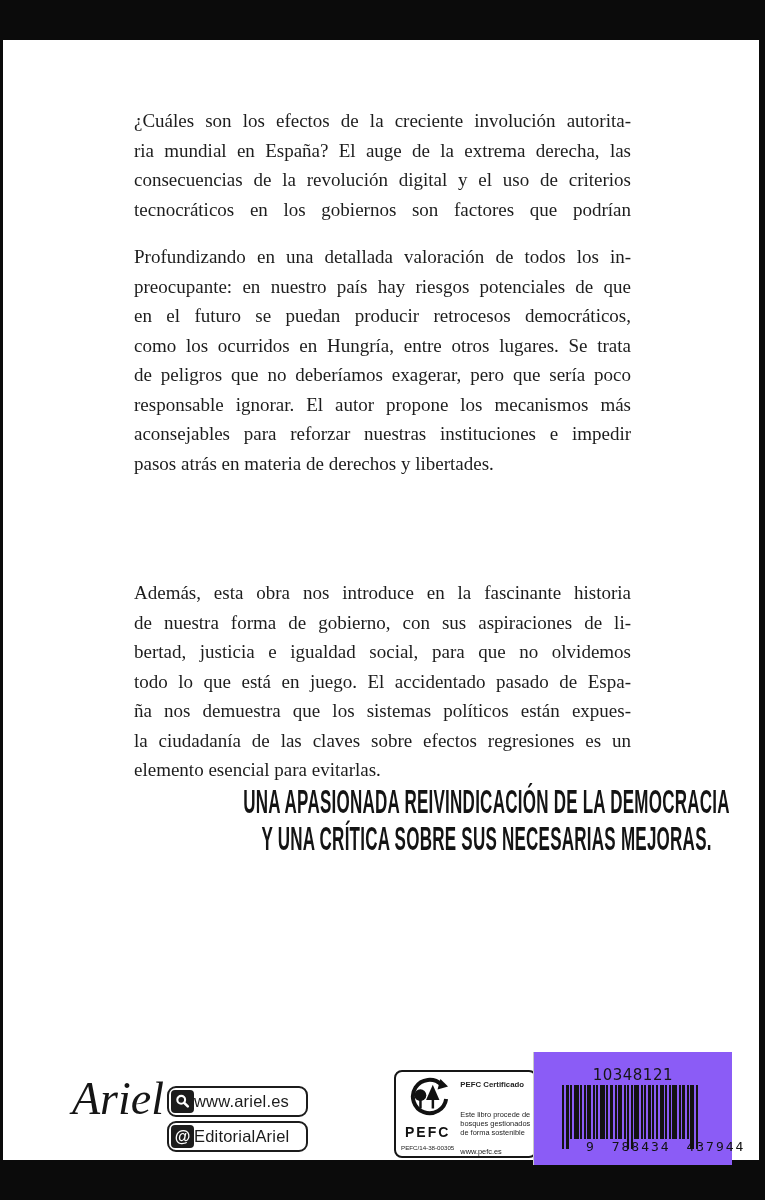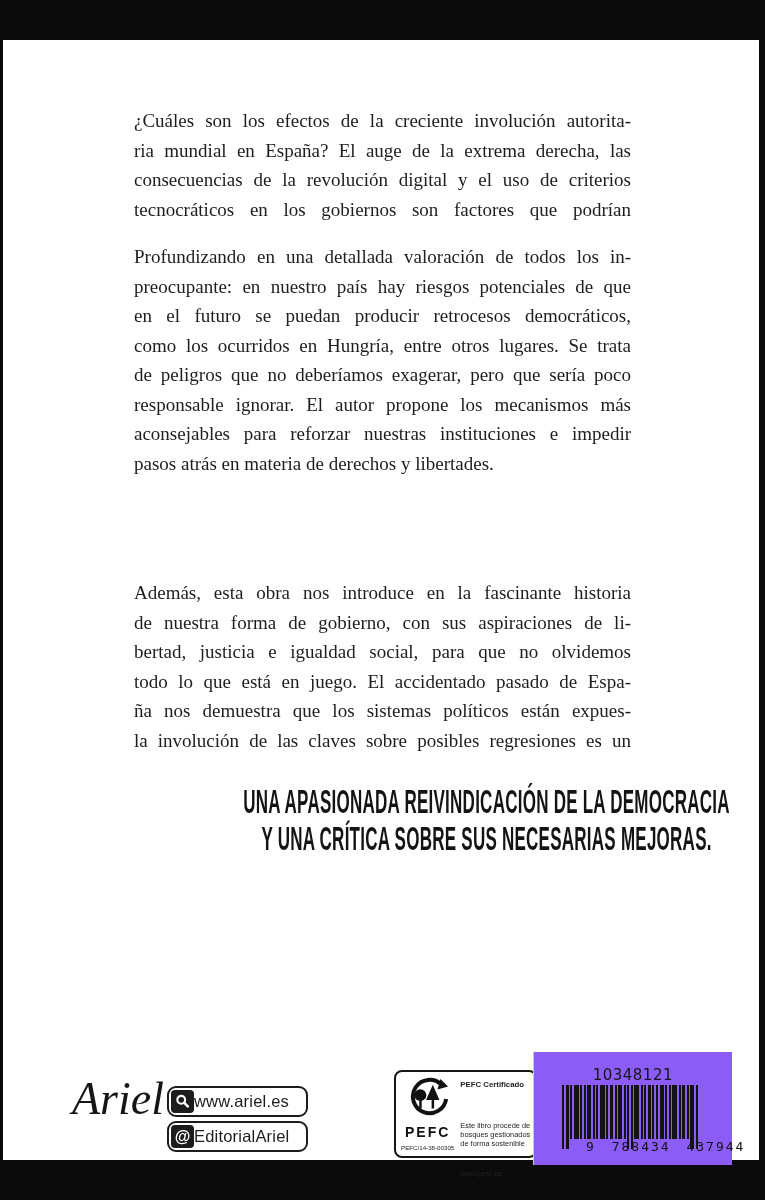--- a/index.html
+++ b/index.html
@@ -65,21 +65,21 @@
   }
   .pefc-left{width:62px;display:flex;flex-direction:column;align-items:center;}
   .pefc-word{
     font-family:"Liberation Sans", sans-serif;font-weight:bold;font-size:14px;
     letter-spacing:2px;color:#111;margin-top:1px;
   }
   .pefc-code{font-family:"Liberation Sans", sans-serif;font-size:6.2px;color:#222;margin-top:3.5px;white-space:nowrap;}
   .pefc-right{
     flex:1;margin-left:6px;font-family:"Liberation Sans", sans-serif;
     font-size:7.4px;line-height:9px;color:#222;
-    display:flex;flex-direction:column;padding-top:3px;gap:11px;
+    display:flex;flex-direction:column;padding-top:3px;
   }
   .pefc-title{font-weight:bold;font-size:7.8px;}
   .pefc-desc{margin-top:21px;width:72px;}
   .pefc-url{margin-top:10px;}
 
   
   .barcode-block{position:absolute;left:533px;top:1052px;width:199px;height:113px;background:#8b5cf6;}
   .label-edge{position:absolute;left:0;top:0;width:1px;height:113px;background:#c9c9c9;}
   .product-code{
     position:absolute;right:59px;top:14px;
@@ -117,21 +117,22 @@
     <div class="pline">responsable ignorar. El autor propone los mecanismos más</div>
     <div class="pline">aconsejables para reforzar nuestras instituciones e impedir</div>
     <div class="pline last">pasos atrás en materia de derechos y libertades.</div>
   </div>
 <div class="para p3">
     <div class="pline">Además, esta obra nos introduce en la fascinante historia</div>
     <div class="pline">de nuestra forma de gobierno, con sus aspiraciones de li-</div>
     <div class="pline">bertad, justicia e igualdad social, para que no olvidemos</div>
     <div class="pline">todo lo que está en juego. El accidentado pasado de Espa-</div>
     <div class="pline">ña nos demuestra que los sistemas políticos están expues-</div>
-    <div class="pline">la involución de las claves sobre posibles regresiones es un</div>
+    <div class="pline">la ciudadanía de las claves sobre efectos regresiones es un</div>
+    <div class="pline last">elemento esencial para evitarlas.</div>
   </div>
 
 <div class="tagline">
   <div class="tagline-inner"><div class="tagline-line">UNA APASIONADA REIVINDICACIÓN DE LA DEMOCRACIA</div><div class="tagline-line last">Y UNA CRÍTICA SOBRE SUS NECESARIAS MEJORAS.</div></div>
 </div>
 
 <div class="ariel-logo">Ariel</div>
 
 <div class="pill web">
   <span class="iconbox">

